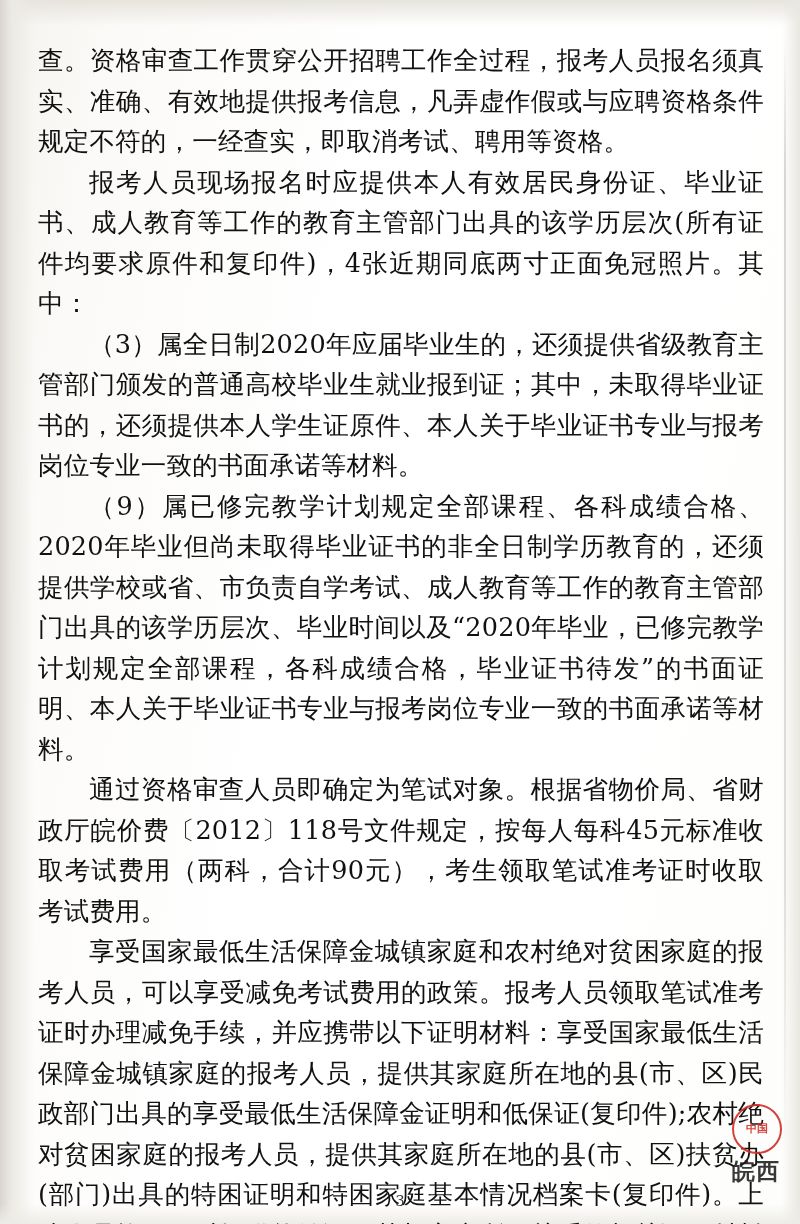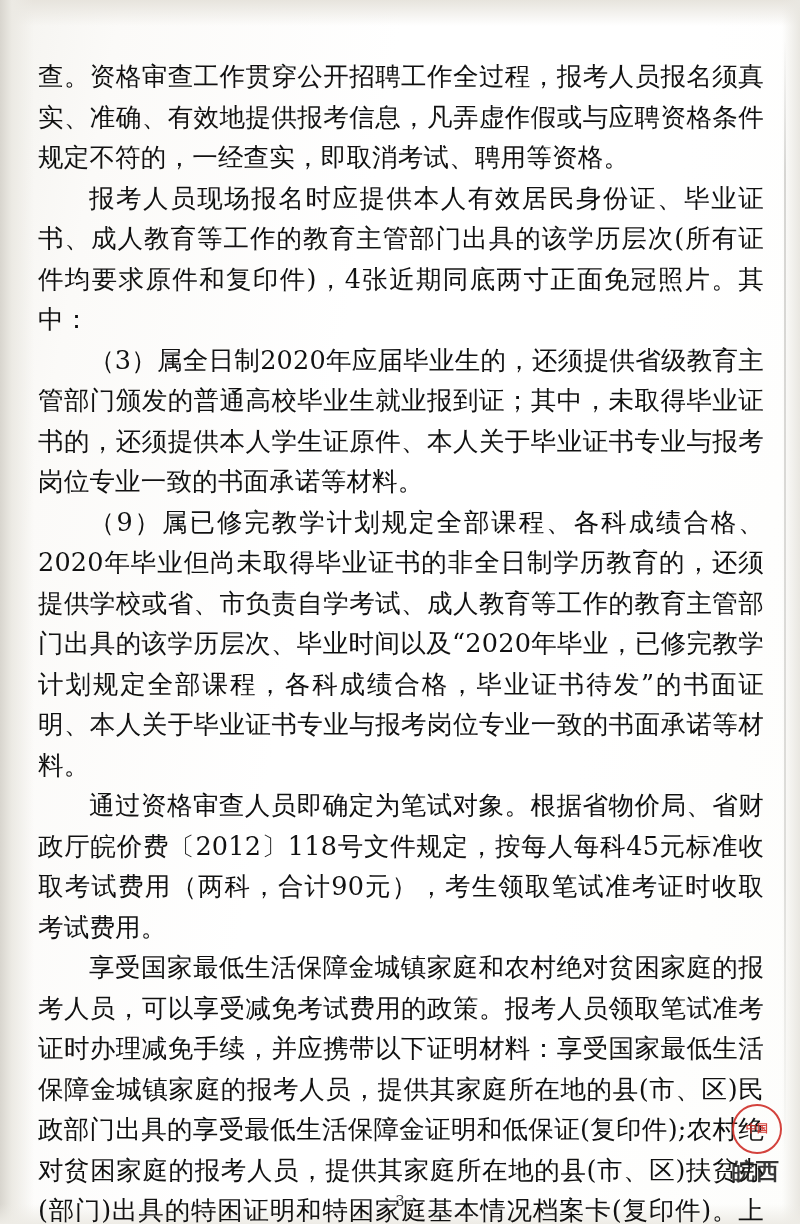--- a/index.html
+++ b/index.html
@@ -75,21 +75,20 @@
     text-align: justify;
     text-justify: inter-ideograph;
   }
 
   .para {
     margin: 0 0 0 0;
     text-indent: 2em;
   }
   .para.noindent {
     text-indent: 0;
-    margin-top: 16px;
   }
 
   .page-number {
     position: absolute;
     left: 0;
     right: 0;
     bottom: 14px;
     text-align: center;
     font-size: 15px;
     color: #3a3a3a;

